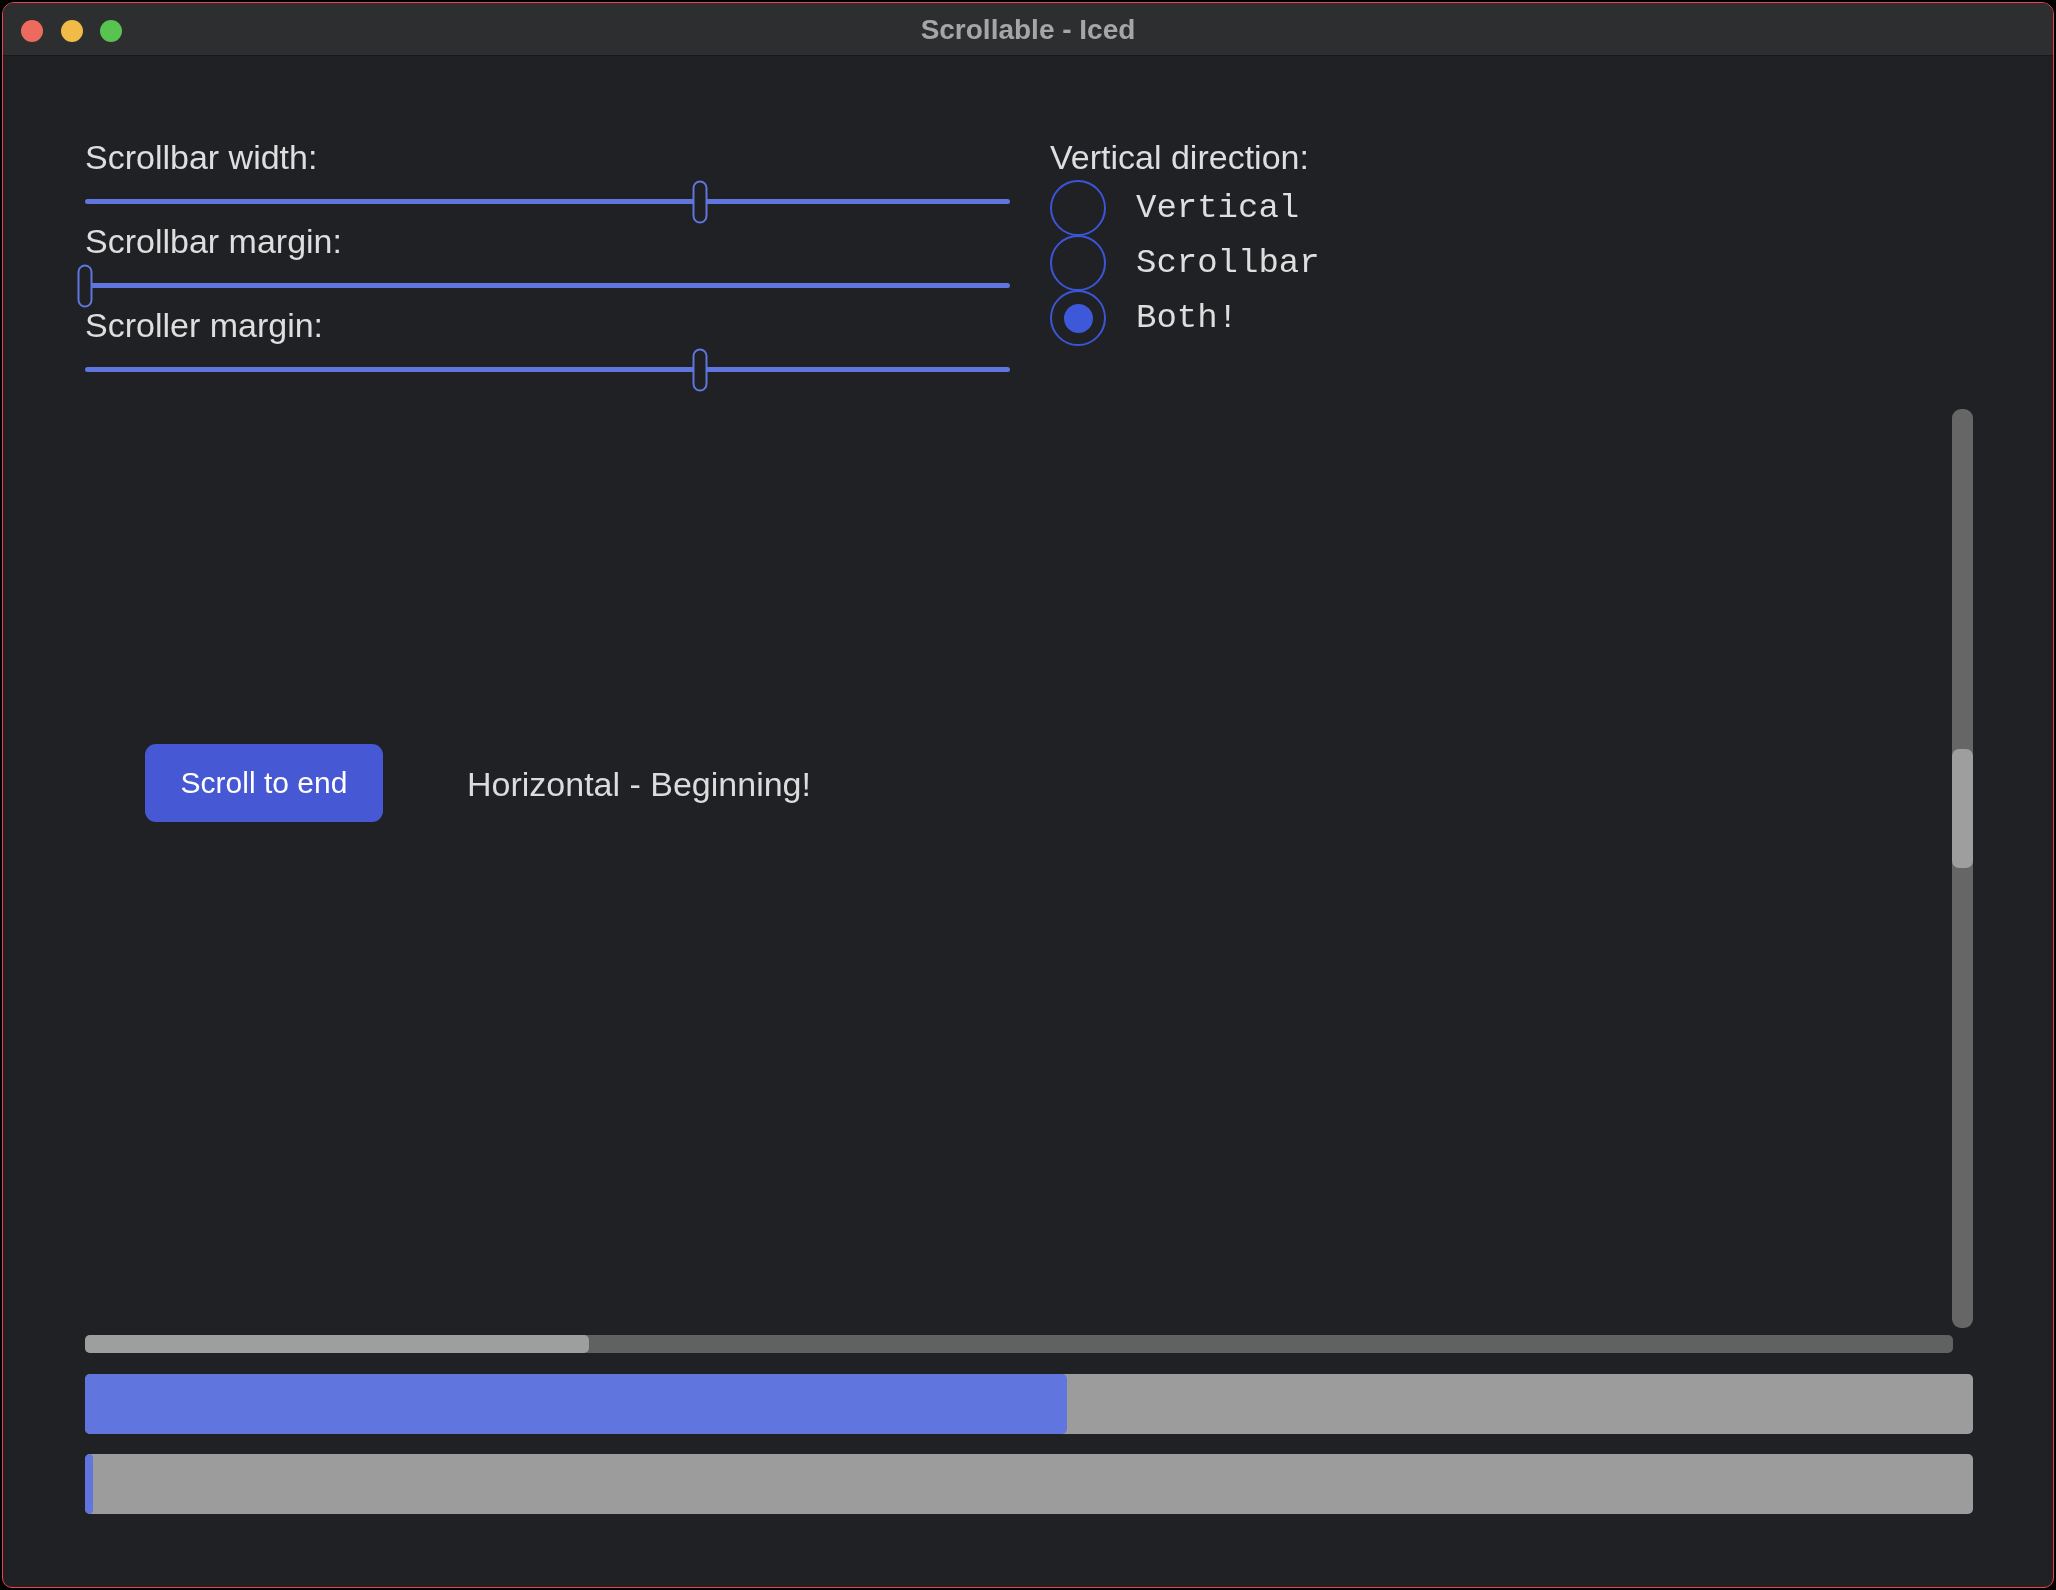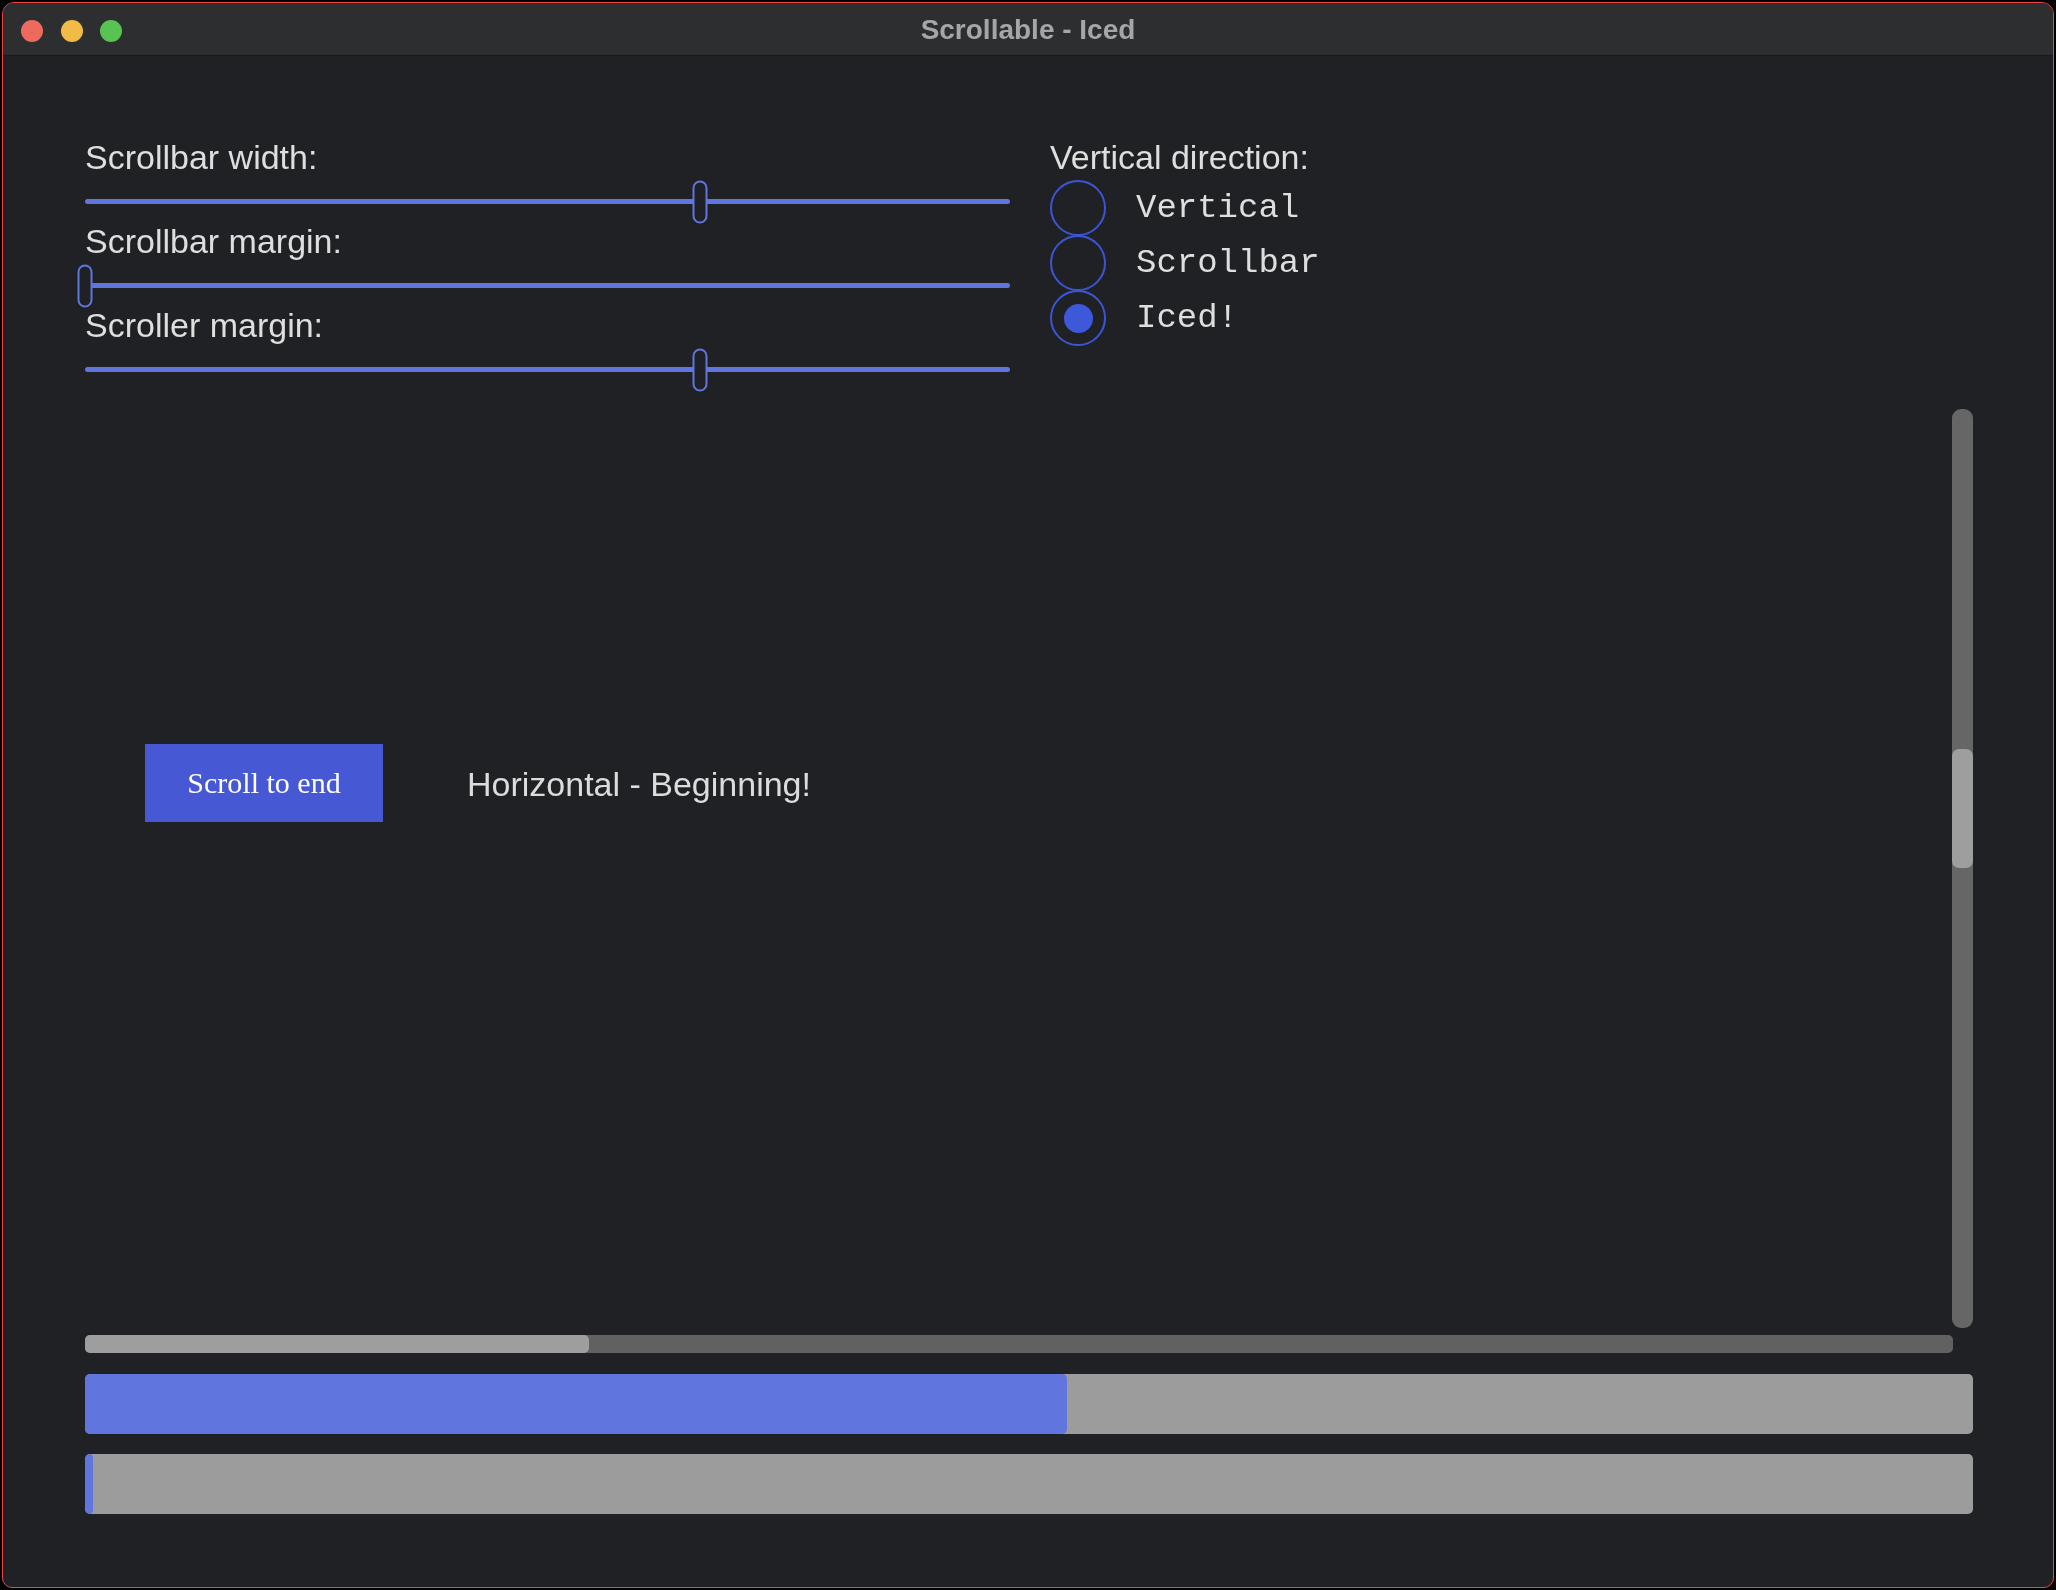--- a/index.html
+++ b/index.html
@@ -28,22 +28,22 @@
   .rail{position:absolute;left:82px;width:925px;height:5px;border-radius:3px;background:var(--accent_blue);}
   .handle{position:absolute;top:50%;width:15px;height:43px;border-radius:9px;
           background:var(--bg);border:2px solid var(--accent_blue);transform:translate(-50%,-50%);}
   
   .radio-circle{position:absolute;left:1047px;width:56px;height:56px;border-radius:50%;
                 border:2.5px solid var(--radio_blue);display:flex;align-items:center;justify-content:center;}
   .radio-dot{display:none;width:29px;height:29px;border-radius:50%;background:var(--radio_dot);}
   .radio-circle[data-selected="true"] .radio-dot{display:block;}
   .radio-lbl{left:1133px;font-family:Liberation Mono, monospace;}
   
-  .btn{position:absolute;left:142px;top:741px;width:238px;height:78px;border:none;border-radius:0;
-       background:var(--button_blue);color:#ffffff;font-size:30px;font-family:Liberation Serif, serif;
+  .btn{position:absolute;left:142px;top:741px;width:238px;height:78px;border:none;border-radius:11px;
+       background:var(--button_blue);color:#ffffff;font-size:30px;font-family:Liberation Sans, sans-serif;
        cursor:pointer;}
   .status{left:464px;top:763px;color:#dcdcdc;text-align:right;}
   
   .v-scrollbar{position:absolute;left:1949px;top:406px;width:21px;height:919px;background:var(--track_gray);
                border-radius:9px;}
   .v-thumb{position:absolute;left:0;width:100%;background:var(--thumb_gray);border-radius:7px;}
   .h-scrollbar{position:absolute;left:82px;top:1332px;width:1868px;height:18px;background:var(--track_gray_dark);
                border-radius:5px;}
   .h-thumb{position:absolute;left:0;top:0;height:100%;background:var(--thumb_gray);border-radius:5px;}
   
@@ -88,21 +88,21 @@
   <div class="lbl radio-lbl" style="top:187px">Vertical</div>
 
   <div class="radio-circle" style="top:232px" data-selected="false">
     
   </div>
   <div class="lbl radio-lbl" style="top:242px">Scrollbar</div>
 
   <div class="radio-circle" style="top:287px" data-selected="true">
     <span class="radio-dot"></span>
   </div>
-  <div class="lbl radio-lbl" style="top:297px">Iced!</div>
+  <div class="lbl radio-lbl" style="top:297px">Both!</div>
 
   <button class="btn">Scroll to end</button>
   <div class="lbl status">Horizontal - Beginning!</div>
 
   <div class="v-scrollbar">
     <div class="v-thumb" style="top: 37%; height: 13%;"></div>
   </div>
 
   <div class="h-scrollbar">
     <div class="h-thumb" style="width: 27%;"></div>

